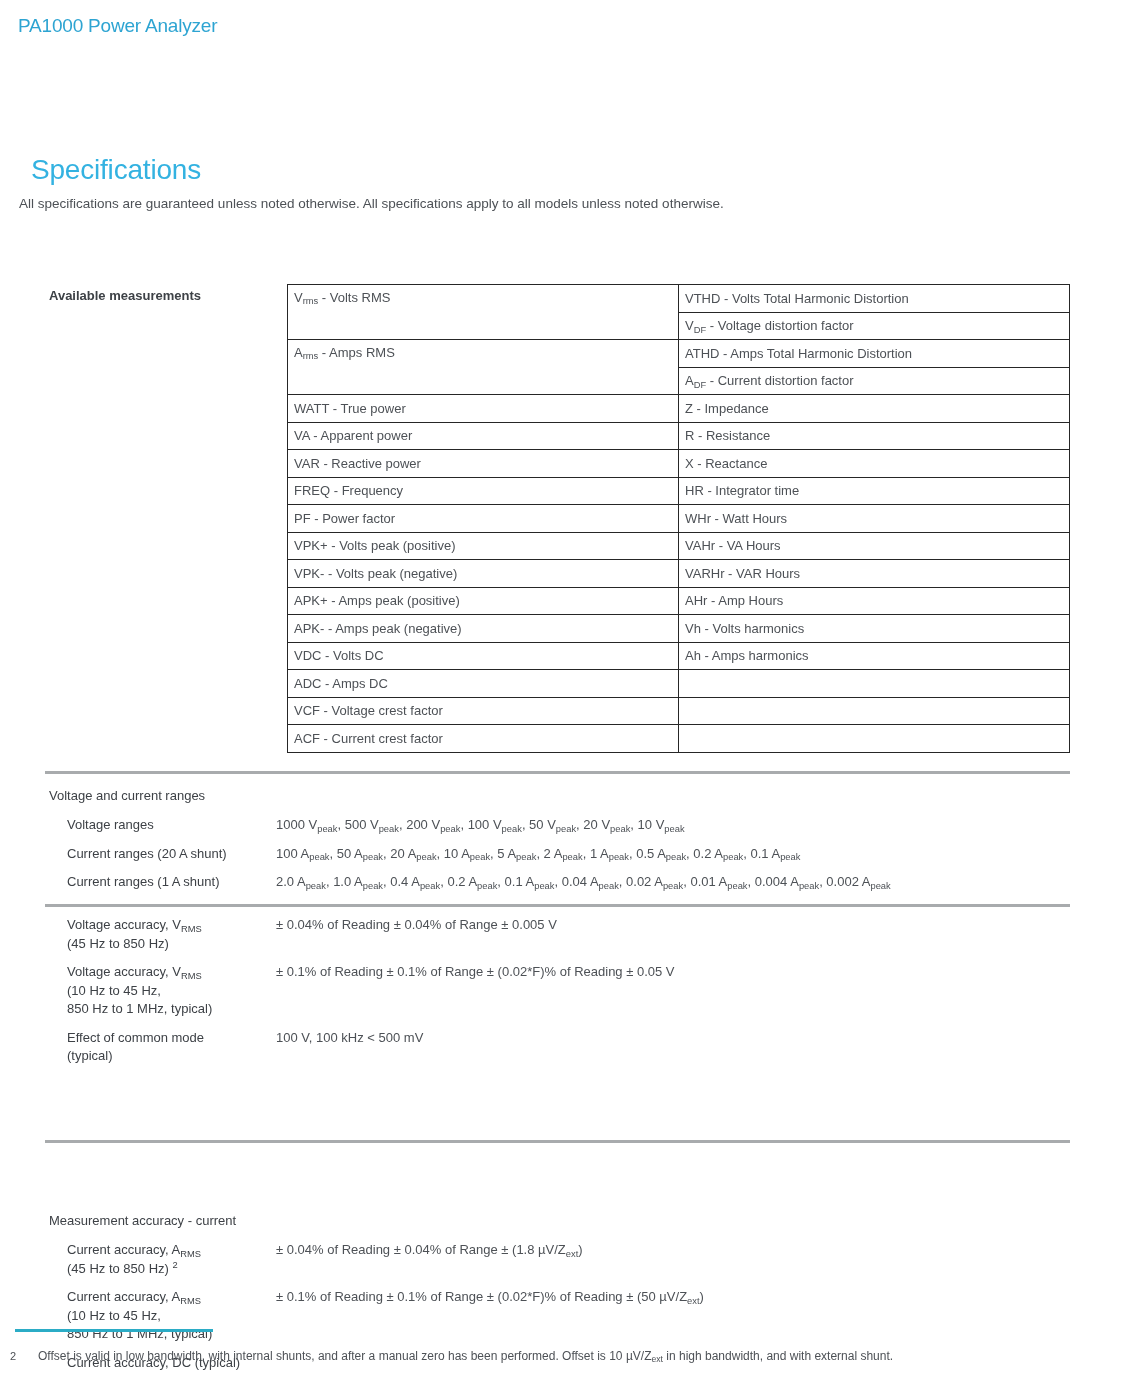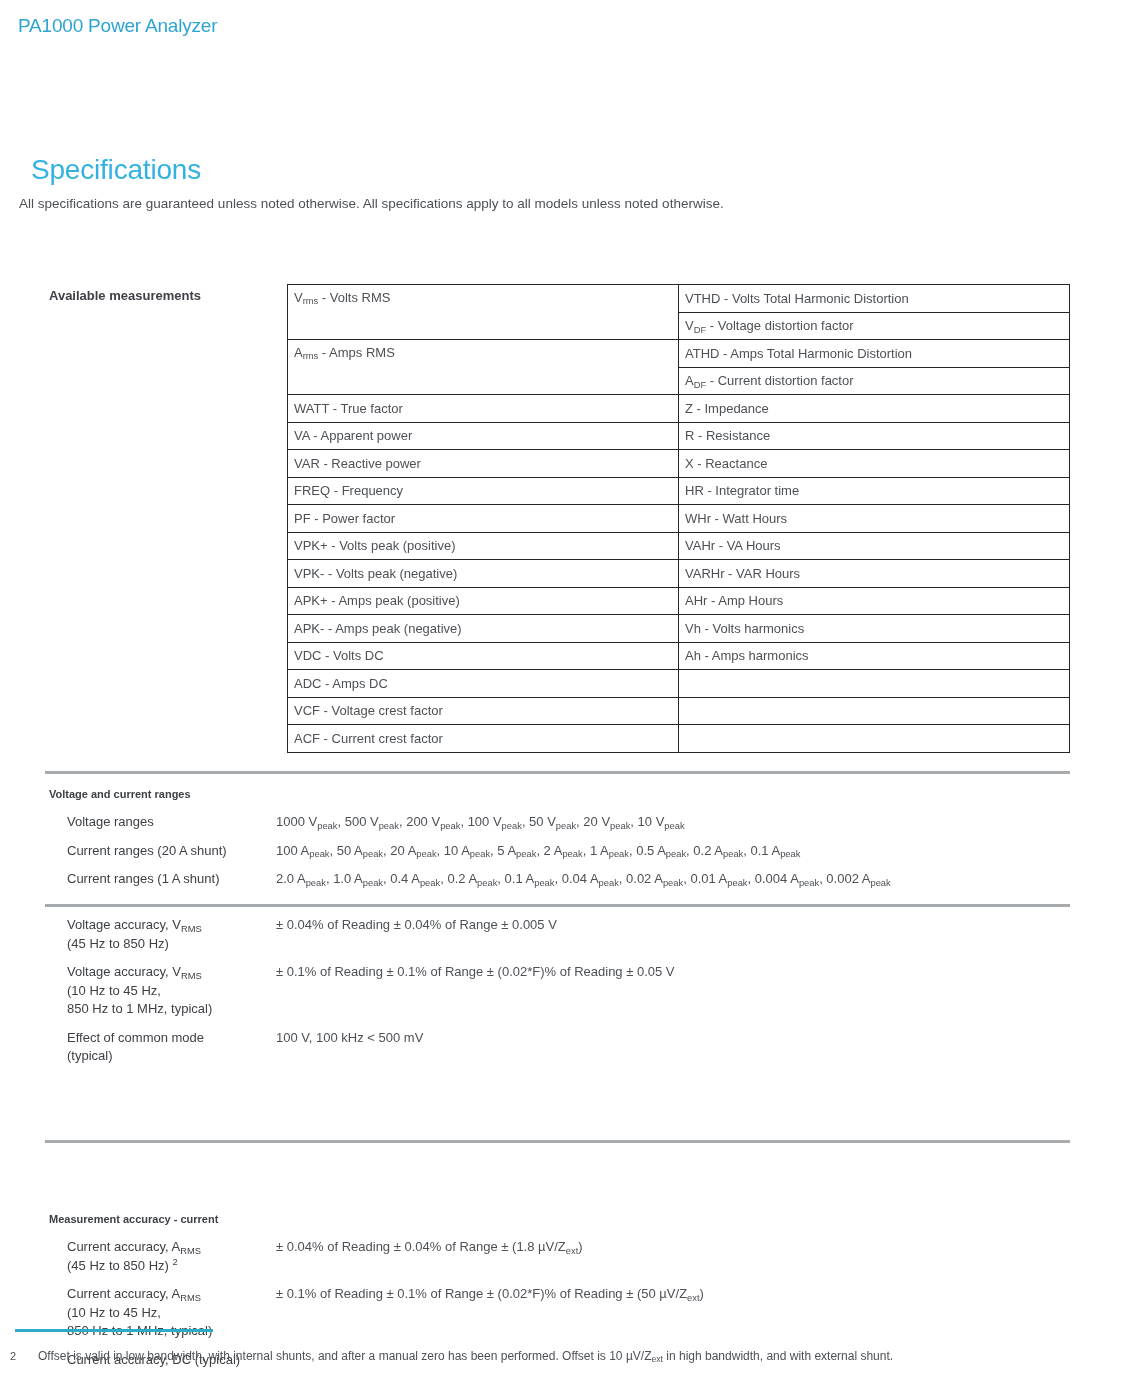--- a/index.html
+++ b/index.html
@@ -62,21 +62,21 @@
   }
   .divider.d1{top:771px;}
   .divider.d2{top:904px;}
   .divider.d3{top:1140px;}
   .spec-section{position:absolute;left:49px;width:1020px;}
   .spec-section.s0{top:788px;}
   .spec-section.s1{top:916px;}
   .spec-section.s2{top:1213px;}
   .section-title{
     margin:0 0 13px 0;
-    font-size:11px;font-weight:bold;color:var(--text_bold);
+    font-size:13px;font-weight:normal;color:var(--text_bold);
   }
   .spec-row{
     display:flex;align-items:flex-start;
     margin-bottom:10px;
     font-size:13px;line-height:18.5px;
   }
   .spec-label{
     flex:0 0 auto;
     margin-left:18px;width:209px;
     font-weight:normal;color:var(--text_bold);
@@ -117,21 +117,21 @@
           <td>V<sub>DF</sub> - Voltage distortion factor</td>
         </tr>
         <tr>
           <td rowspan="2" class="span2">A<sub>rms</sub> - Amps RMS</td>
           <td>ATHD - Amps Total Harmonic Distortion</td>
         </tr>
         <tr>
           <td>A<sub>DF</sub> - Current distortion factor</td>
         </tr>
         <tr>
-          <td>WATT - True factor</td>
+          <td>WATT - True power</td>
           <td>Z - Impedance</td>
         </tr>
         <tr>
           <td>VA - Apparent power</td>
           <td>R - Resistance</td>
         </tr>
         <tr>
           <td>VAR - Reactive power</td>
           <td>X - Reactance</td>
         </tr>

